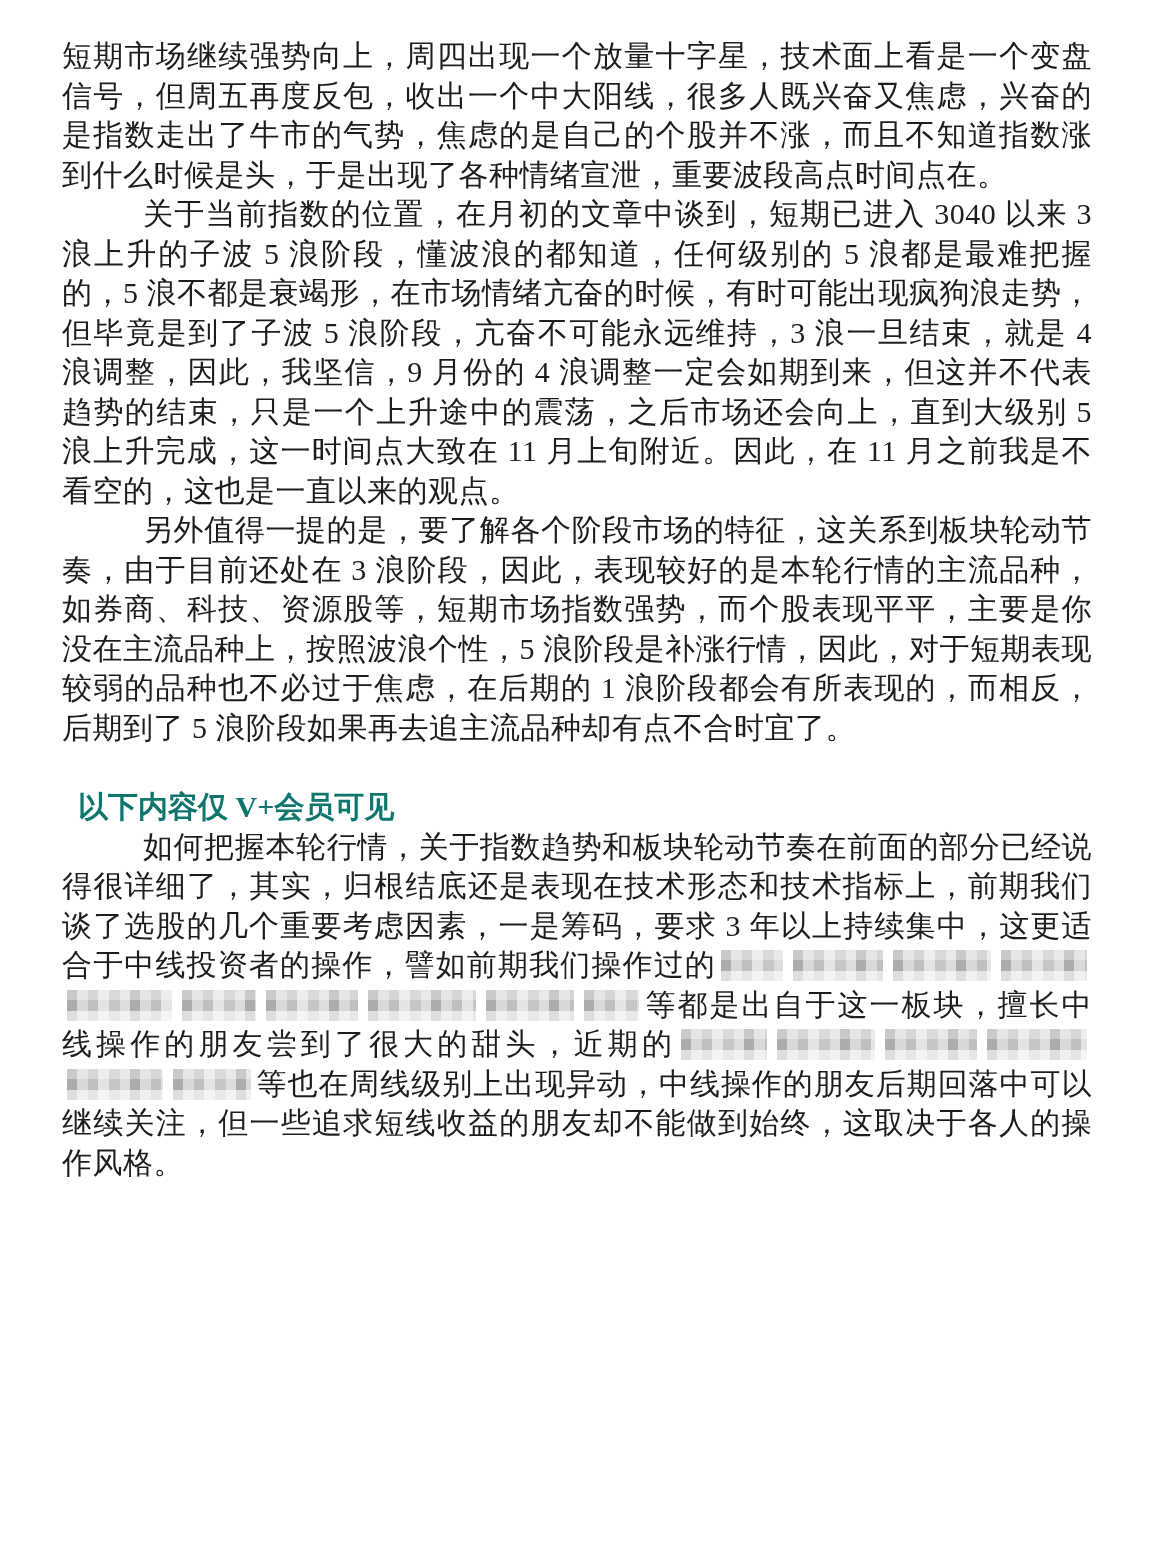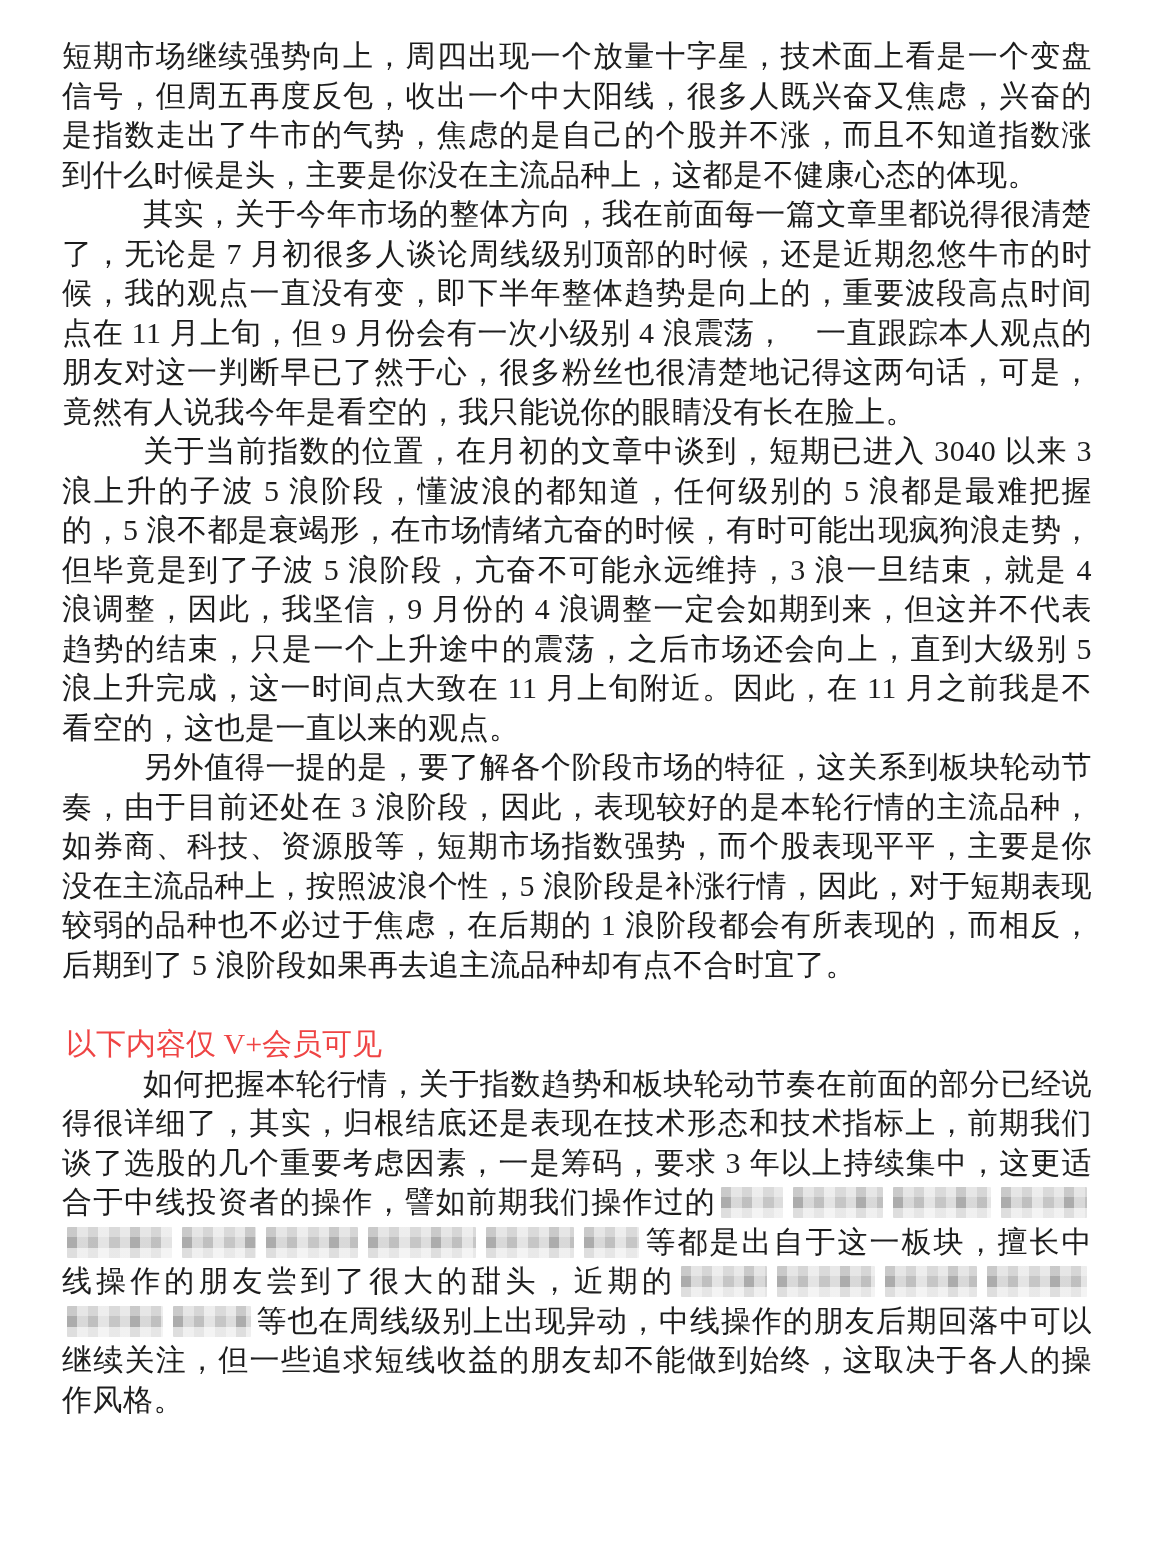--- a/index.html
+++ b/index.html
@@ -26,25 +26,25 @@
     line-height: 39.5px;
     color: #1d1d1d;
     text-align: justify;
     word-break: break-all;
     letter-spacing: 0.5px;
   }
   .para.indent {
     text-indent: 2.7em;
   }
   .members-heading {
-    margin: 40px 0 0 4px;
+    margin: 40px 0 0 16px;
     font-size: 30px;
     line-height: 39.5px;
-    font-weight: normal;
-    color: #ef4444;
+    font-weight: bold;
+    color: #0f766e;
   }
   
   .redact {
     display: inline-block;
     height: 31px;
     vertical-align: -6px;
     margin: 0 5px;
     border-radius: 1px;
     background:
       repeating-linear-gradient(0deg,
@@ -58,20 +58,19 @@
         #e3e3e3 31px 42px,
         #c4c4c4 42px 53px,
         #dcdcdc 53px 63px);
   }
 </style>
 </head>
 <body>
 
 <div class="page">
   <div id="paragraphs">
-      <p class="para">短期市场继续强势向上，周四出现一个放量十字星，技术面上看是一个变盘信号，但周五再度反包，收出一个中大阳线，很多人既兴奋又焦虑，兴奋的是指数走出了牛市的气势，焦虑的是自己的个股并不涨，而且不知道指数涨到什么时候是头，主要是你没在主流品种上，这都是不健康心态的体现。</p>
-      <p class="para indent">其实，关于今年市场的整体方向，我在前面每一篇文章里都说得很清楚了，无论是 7 月初很多人谈论周线级别顶部的时候，还是近期忽悠牛市的时候，我的观点一直没有变，即下半年整体趋势是向上的，重要波段高点时间点在 11 月上旬，但 9 月份会有一次小级别 4 浪震荡，　一直跟踪本人观点的朋友对这一判断早已了然于心，很多粉丝也很清楚地记得这两句话，可是，竟然有人说我今年是看空的，我只能说你的眼睛没有长在脸上。</p>
+      <p class="para">短期市场继续强势向上，周四出现一个放量十字星，技术面上看是一个变盘信号，但周五再度反包，收出一个中大阳线，很多人既兴奋又焦虑，兴奋的是指数走出了牛市的气势，焦虑的是自己的个股并不涨，而且不知道指数涨到什么时候是头，于是出现了各种情绪宣泄，重要波段高点时间点在。</p>
       <p class="para indent">关于当前指数的位置，在月初的文章中谈到，短期已进入 3040 以来 3 浪上升的子波 5 浪阶段，懂波浪的都知道，任何级别的 5 浪都是最难把握的，5 浪不都是衰竭形，在市场情绪亢奋的时候，有时可能出现疯狗浪走势，但毕竟是到了子波 5 浪阶段，亢奋不可能永远维持，3 浪一旦结束，就是 4 浪调整，因此，我坚信，9 月份的 4 浪调整一定会如期到来，但这并不代表趋势的结束，只是一个上升途中的震荡，之后市场还会向上，直到大级别 5 浪上升完成，这一时间点大致在 11 月上旬附近。因此，在 11 月之前我是不看空的，这也是一直以来的观点。</p>
       <p class="para indent">另外值得一提的是，要了解各个阶段市场的特征，这关系到板块轮动节奏，由于目前还处在 3 浪阶段，因此，表现较好的是本轮行情的主流品种，如券商、科技、资源股等，短期市场指数强势，而个股表现平平，主要是你没在主流品种上，按照波浪个性，5 浪阶段是补涨行情，因此，对于短期表现较弱的品种也不必过于焦虑，在后期的 1 浪阶段都会有所表现的，而相反，后期到了 5 浪阶段如果再去追主流品种却有点不合时宜了。</p>
     </div>
   <p class="members-heading">以下内容仅 V+会员可见</p>
   <p class="para indent" id="members-paragraph">如何把握本轮行情，关于指数趋势和板块轮动节奏在前面的部分已经说得很详细了，其实，归根结底还是表现在技术形态和技术指标上，前期我们谈了选股的几个重要考虑因素，一是筹码，要求 3 年以上持续集中，这更适合于中线投资者的操作，譬如前期我们操作过的<span class="redact" style="width: 62px;"></span><span class="redact" style="width: 90px;"></span><span class="redact" style="width: 98px;"></span><span class="redact" style="width: 86px;"></span><span class="redact" style="width: 105px;"></span><span class="redact" style="width: 74px;"></span><span class="redact" style="width: 92px;"></span><span class="redact" style="width: 108px;"></span><span class="redact" style="width: 88px;"></span><span class="redact" style="width: 55px;"></span>等都是出自于这一板块，擅长中线操作的朋友尝到了很大的甜头，近期的<span class="redact" style="width: 86px;"></span><span class="redact" style="width: 98px;"></span><span class="redact" style="width: 92px;"></span><span class="redact" style="width: 100px;"></span><span class="redact" style="width: 96px;"></span><span class="redact" style="width: 78px;"></span>等也在周线级别上出现异动，中线操作的朋友后期回落中可以继续关注，但一些追求短线收益的朋友却不能做到始终，这取决于各人的操作风格。</p>
 </div>
 
 </body></html>

